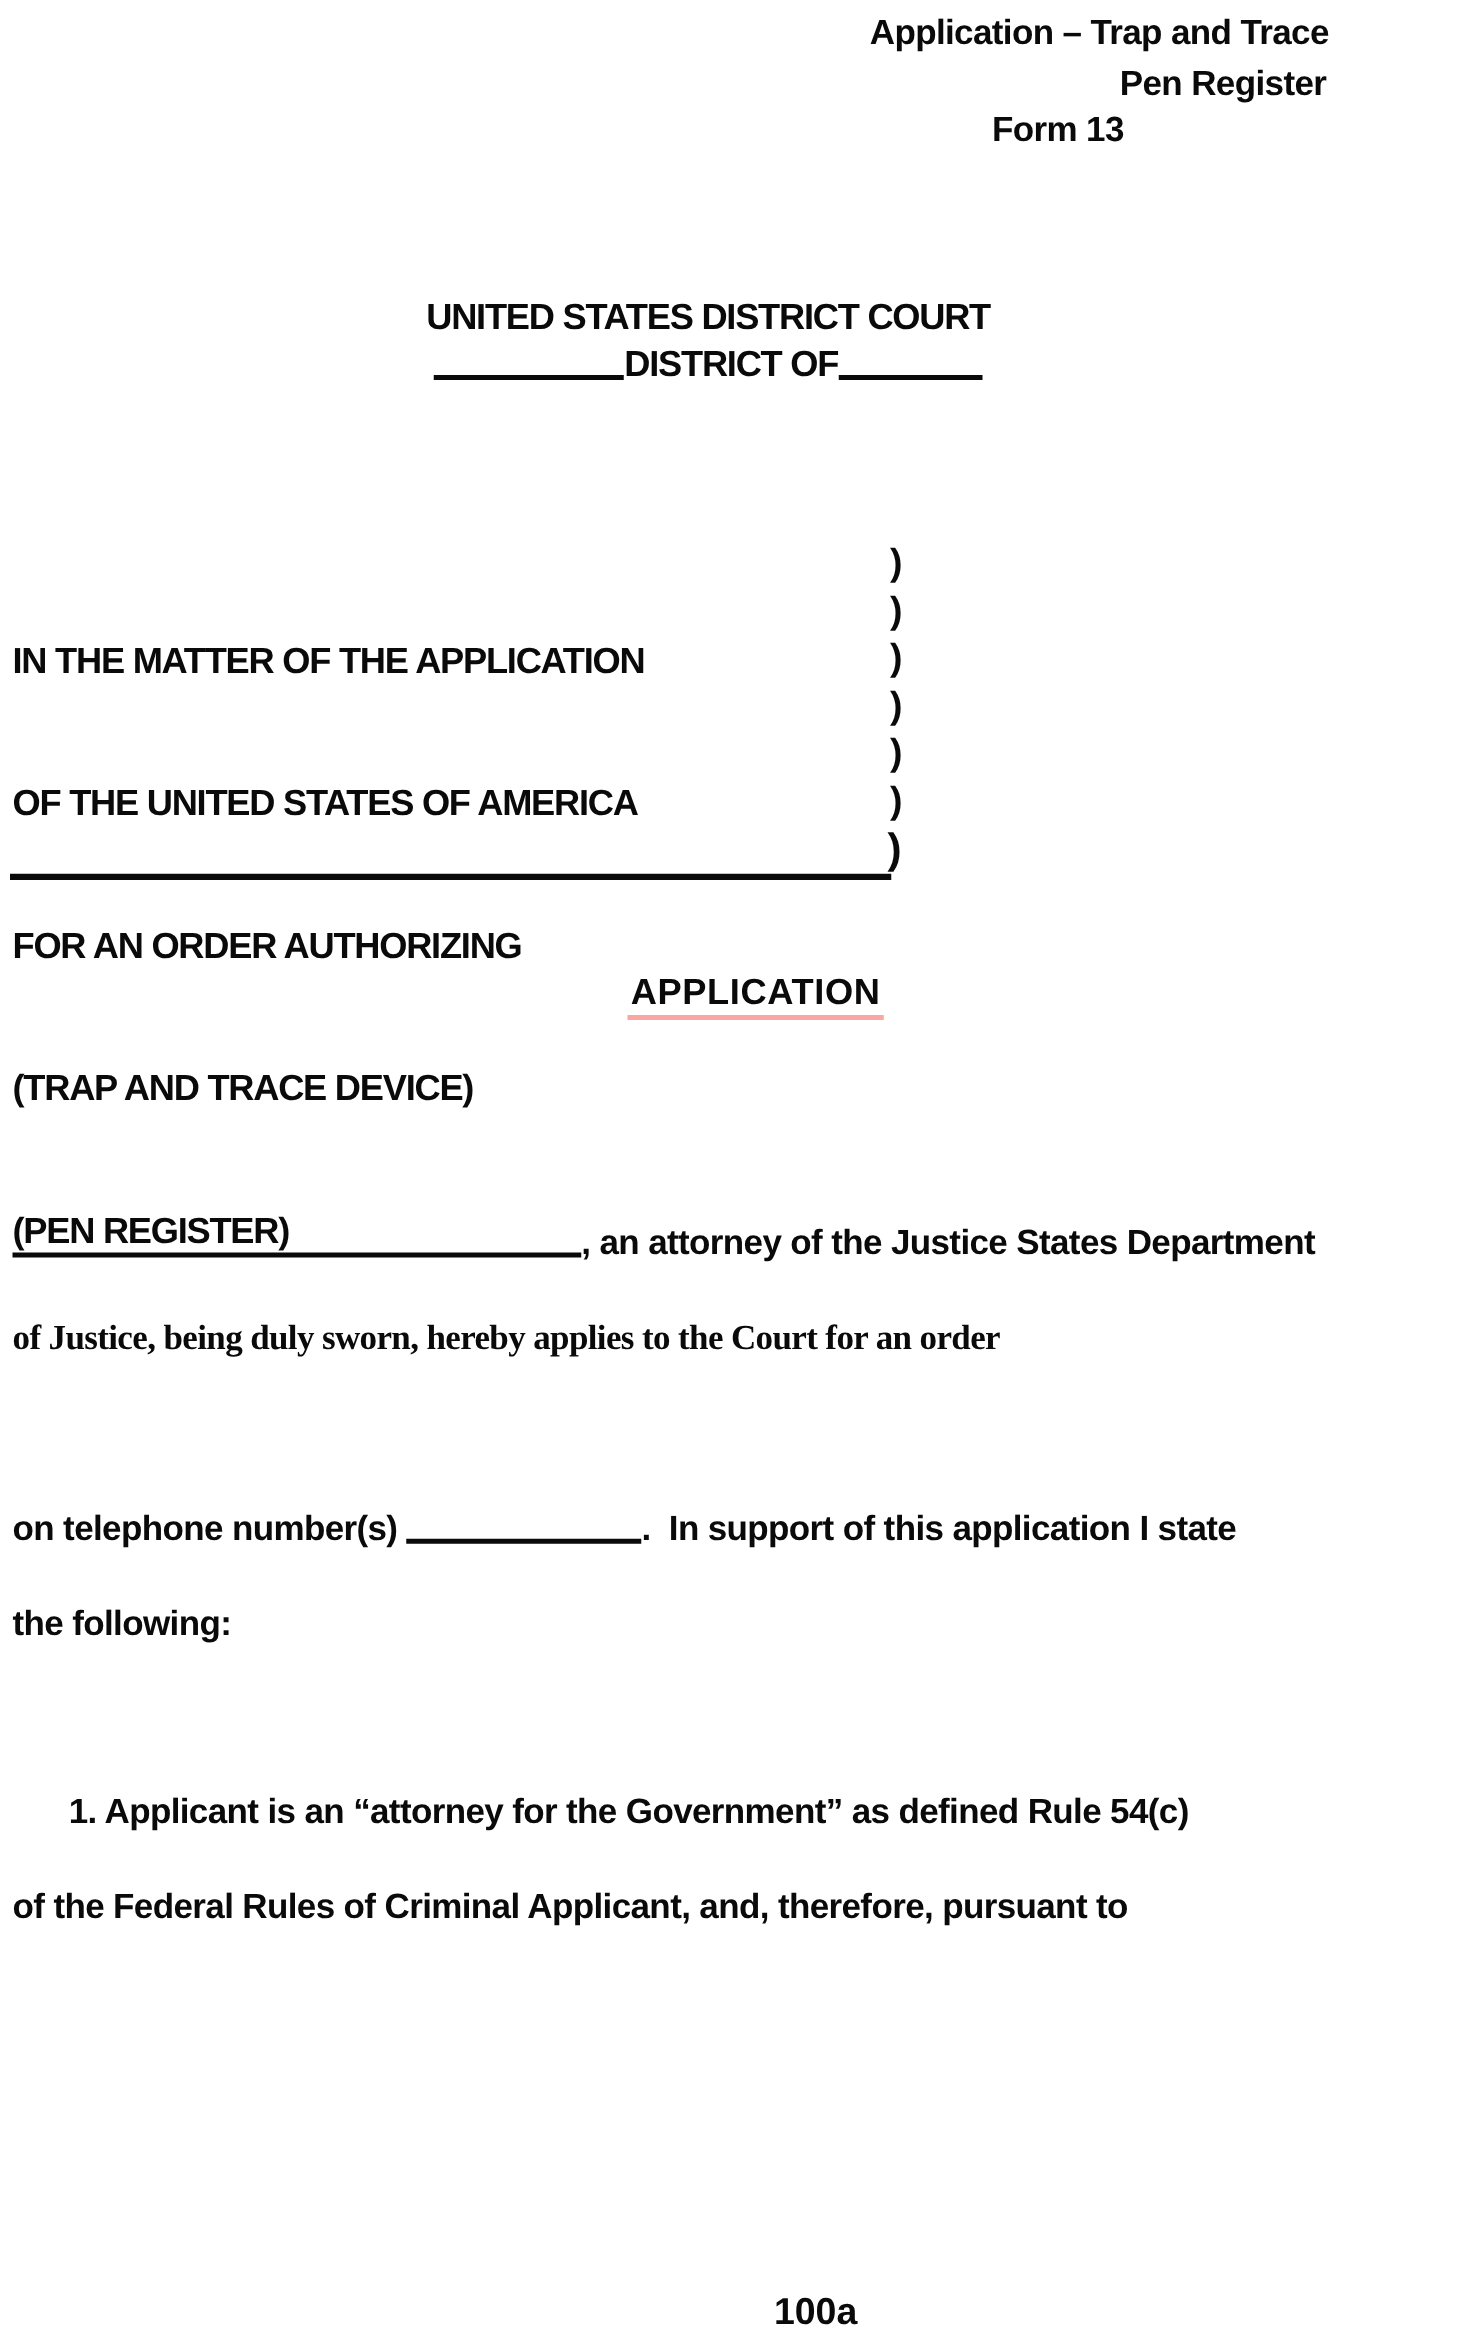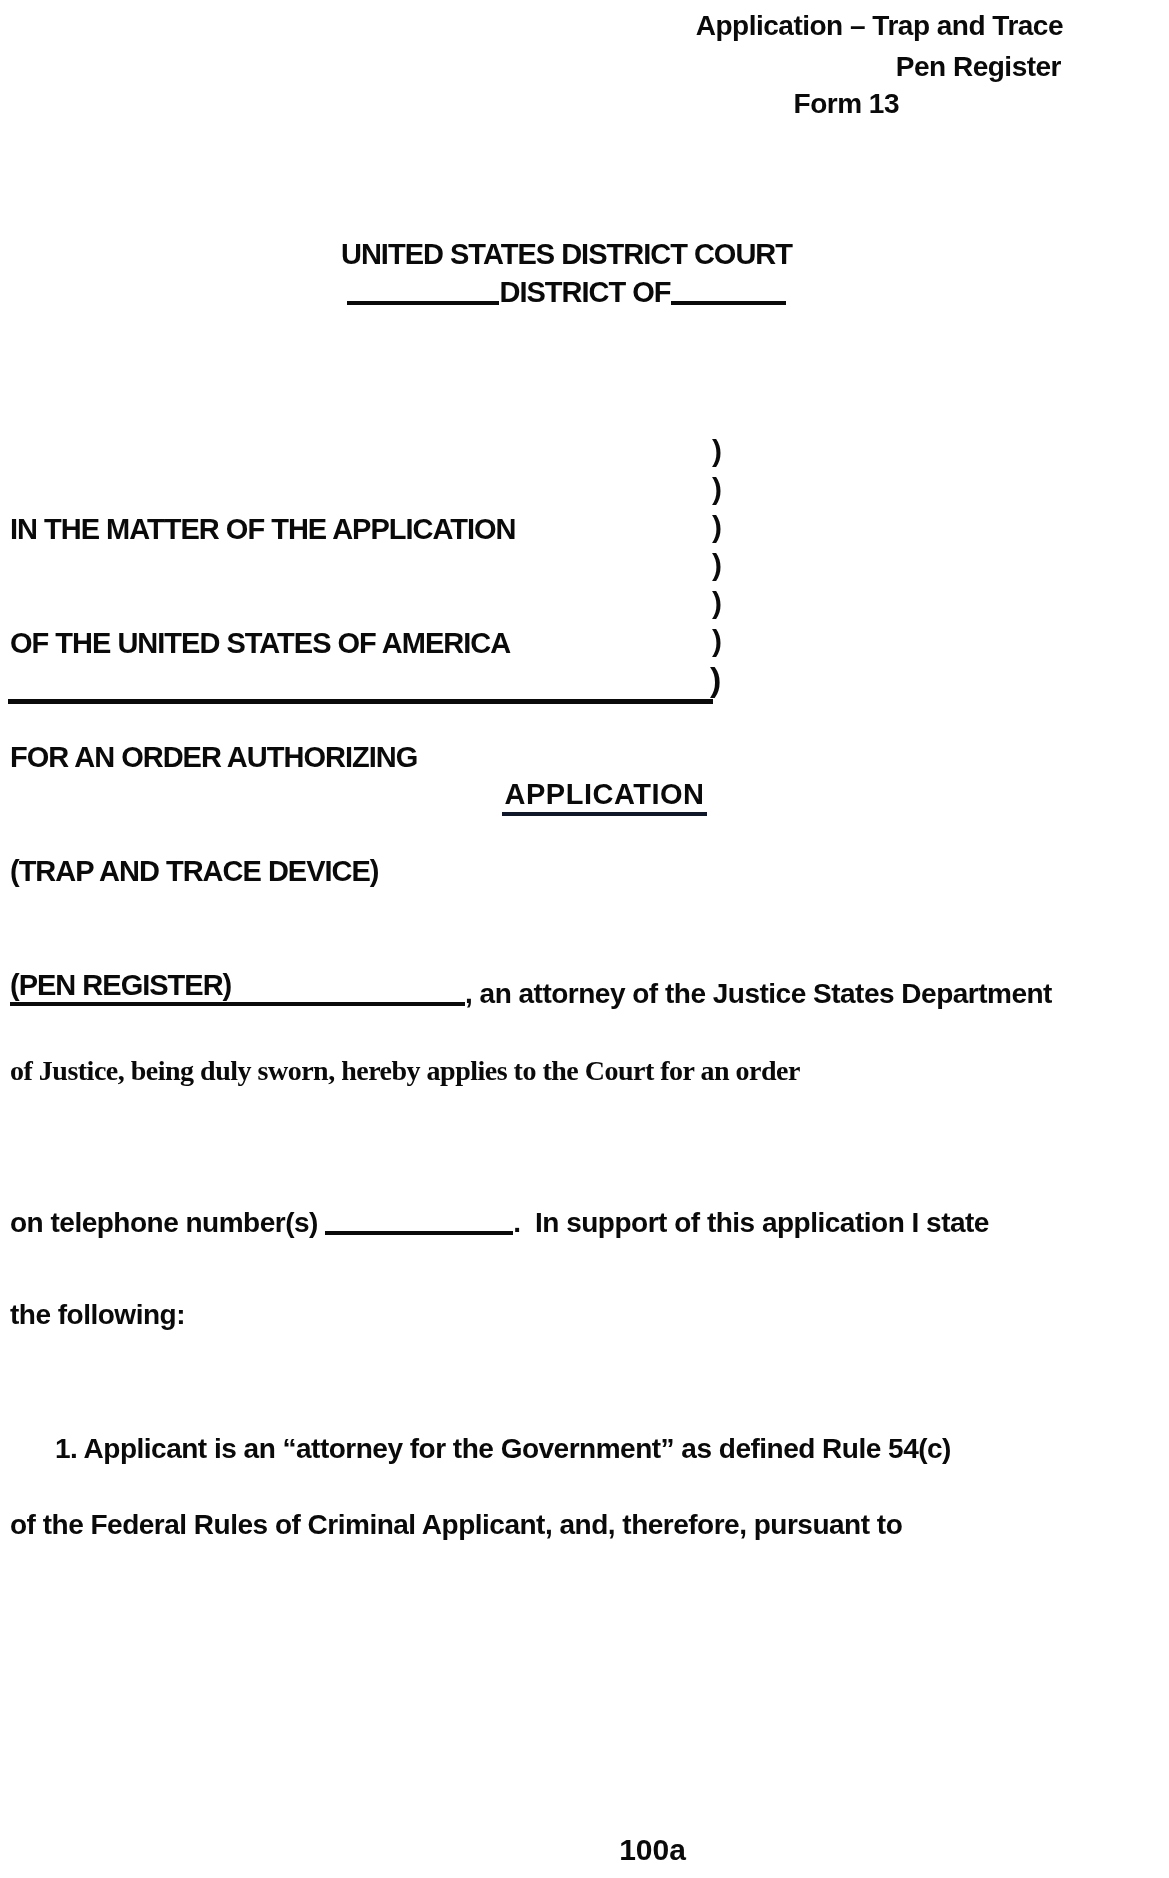--- a/index.html
+++ b/index.html
@@ -12,21 +12,21 @@
     font-weight:700;
     overflow:hidden;
   }
   .abs{position:absolute;white-space:pre;}
   .hdr{font-size:28px;letter-spacing:-0.5px;}
   .court{font-size:29px;letter-spacing:-1px;}
   .cap{font-size:29px;letter-spacing:-1px;line-height:38px;}
   .paren{font-size:30px;}
   .blank{display:inline-block;border-bottom:4px solid #0a0a0a;position:relative;top:3px;}
   .rule{position:absolute;border-top:5px solid #0a0a0a;}
-  .heading{font-size:29px;letter-spacing:0.5px;border-bottom:4px solid #0f172a;padding:0 3px 2px 3px;margin-left:40px;}
+  .heading{font-size:29px;letter-spacing:0.5px;border-bottom:4px solid #fca5a5;padding:0 3px 2px 3px;margin-left:40px;}
   .bodyline{font-size:28px;letter-spacing:-0.5px;}
   .footer{font-size:30px;}
   .center{left:0;width:1169px;text-align:center;}
 </style>
 </head>
 <body>
 
 <div class="page">
 
   <div class="abs hdr" style="top:10px;right:106px;">Application – Trap and Trace</div>
@@ -52,20 +52,20 @@
   <div class="abs paren" style="top:624px;left:712px;">)</div>
   <div class="abs paren" style="top:660px;left:710px;font-size:34px;">)</div>
 
   <div class="rule" style="top:699px;left:8px;width:705px;"></div>
 
   <div class="abs center" style="top:778px;"><span class="heading">APPLICATION</span></div>
 
   <div class="abs bodyline" style="top:978px;left:10px;"><span class="blank" style="width:455px;"></span><span>, an attorney of the Justice States Department</span></div>
   <div class="abs bodyline" style="top:1055px;left:10px;font-family:Liberation Serif, serif;">of Justice, being duly sworn, hereby applies to the Court for an order</div>
   <div class="abs bodyline" style="top:1207px;left:10px;"><span>on telephone number(s) </span><span class="blank" style="width:188px;"></span><span>.  In support of this application I state</span></div>
-  <div class="abs bodyline" style="top:1283px;left:10px;margin-top:16px;">the following:</div>
+  <div class="abs bodyline" style="top:1283px;left:10px;">the following:</div>
 
   <div class="abs bodyline" style="top:1433px;left:55px;">1. Applicant is an “attorney for the Government” as defined Rule 54(c)</div>
   <div class="abs bodyline" style="top:1509px;left:10px;">of the Federal Rules of Criminal Applicant, and, therefore, pursuant to</div>
 
   <div class="abs footer center" style="top:1833px;margin-left:68px;">100a</div>
 
 </div>
 
 </body></html>

